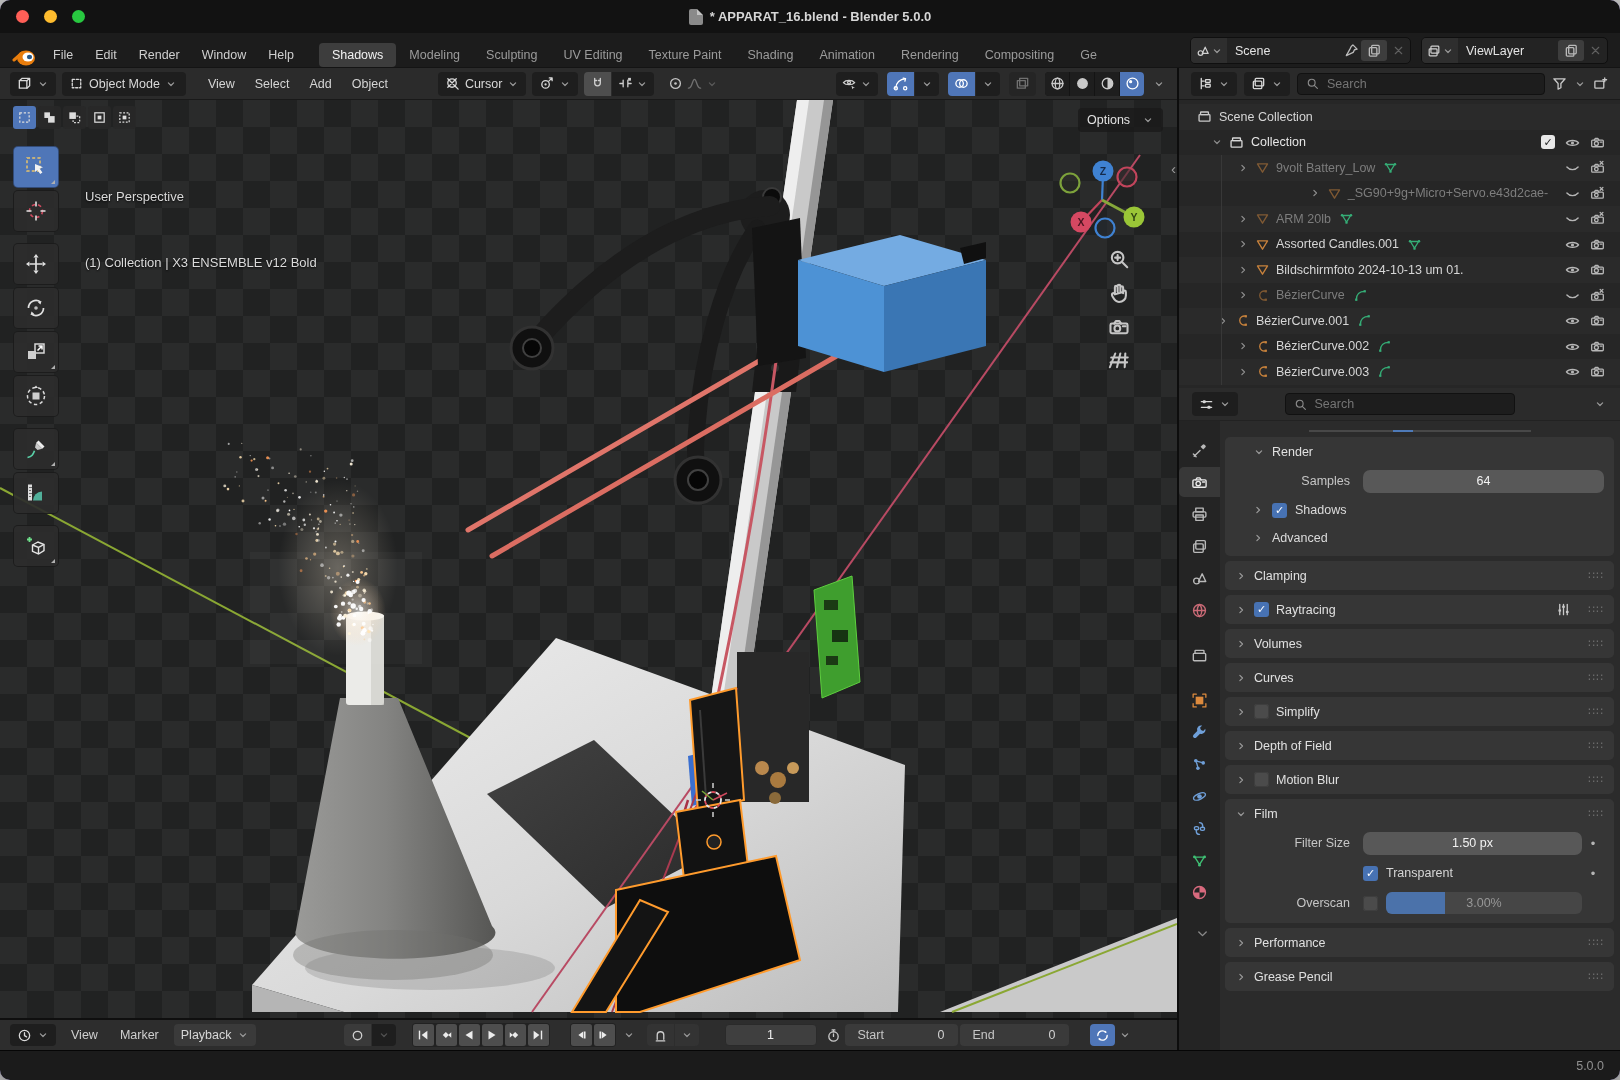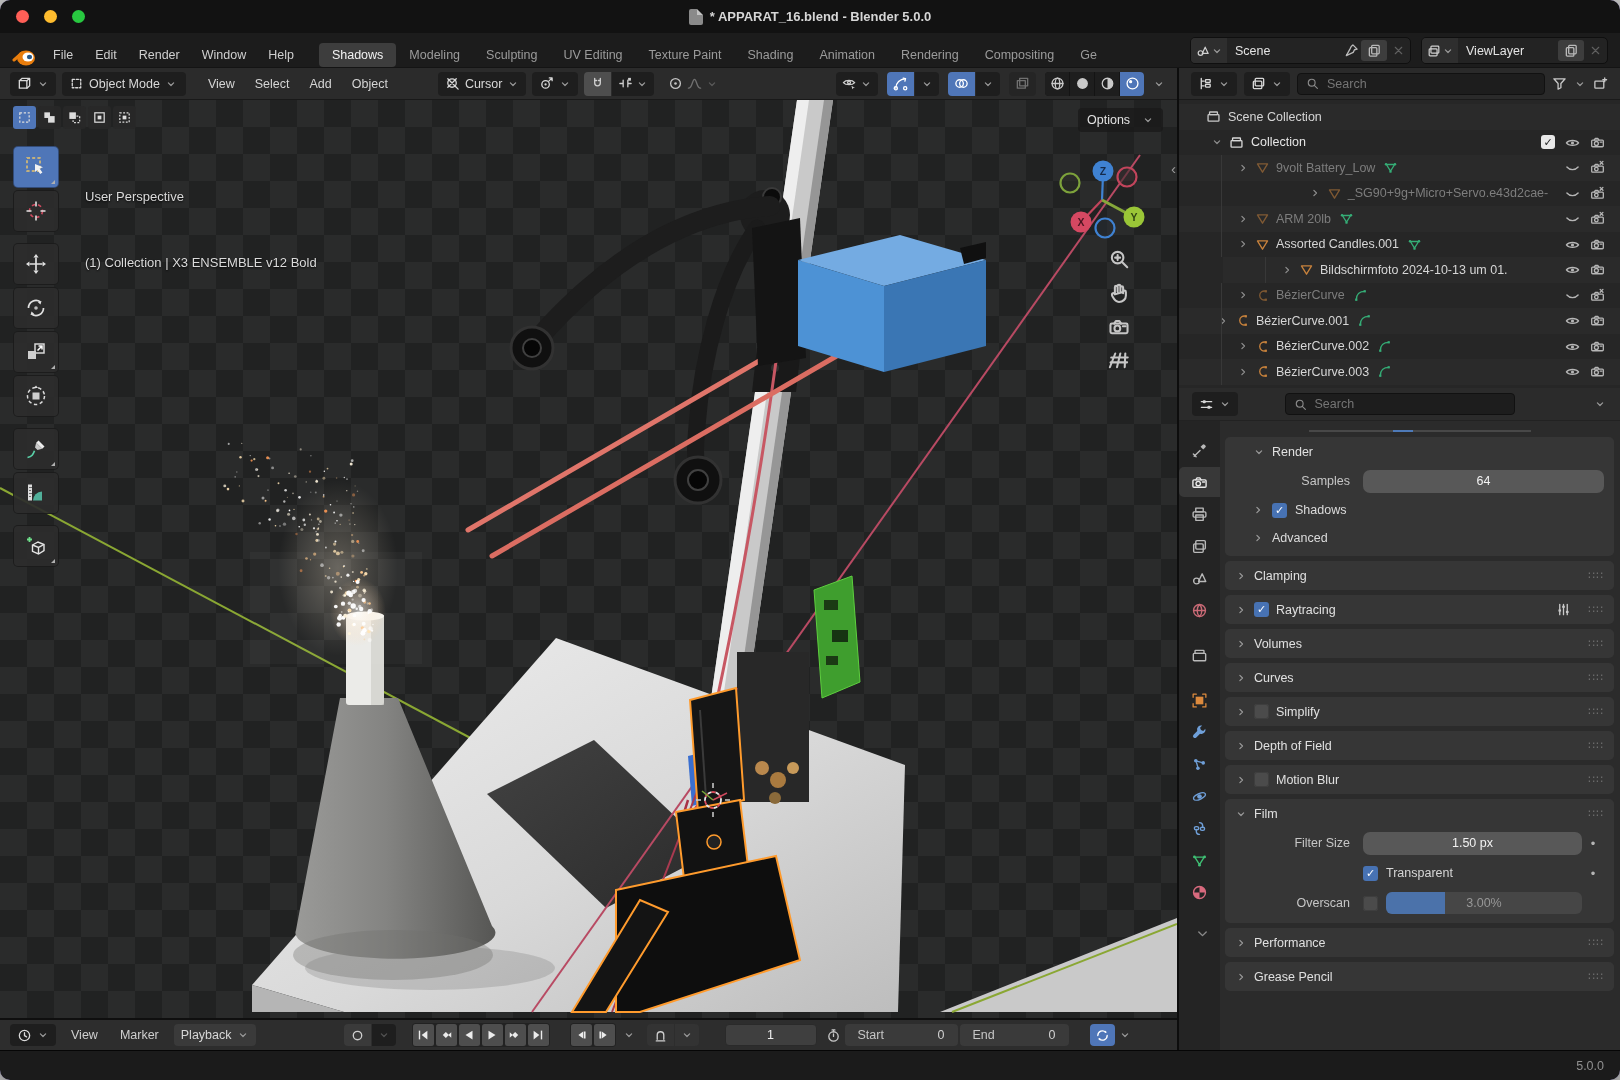--- a/index.html
+++ b/index.html
@@ -1144,21 +1144,21 @@
           </span>
         <span class="ic" style="color:#c9c9c9">
             <svg viewBox="0 0 16 16">
               <rect x="2" y="5.5" width="9.5" height="7.5" rx="0.8"></rect>
               <path d="M12.5 2v4M10.5 4h4"></path>
             </svg>
           </span>
       </div>
 
       <div class="outliner" id="outliner">
-          <div class="ol-row" style="padding-left: 27px; text-align: center;">
+          <div class="ol-row" style="padding-left: 18px; text-align: center;">
             <span class="ic" style="color: rgb(201, 201, 201);">
               <svg viewBox="0 0 16 16">
                 <rect x="2.2" y="6" width="11.6" height="7" rx="0.8"></rect>
                 <rect x="3.8" y="3.2" width="8.4" height="2.8" rx="0.5"></rect>
               </svg>
             </span>
             <span class="ol-label" style="margin-left: 7px;">Scene Collection</span>
           </div>
           <div class="ol-row" style="padding-left: 32px;">
             <span class="ol-chevron chev">
@@ -1325,21 +1325,21 @@
               <span class="ic">
                 <svg viewBox="0 0 16 16">
                   <path d="M4.5 5.5l1.2-1.8h2.6L9.5 5.5"></path>
                   <rect x="1.8" y="5.5" width="12.4" height="7" rx="1"></rect>
                   <circle cx="6.8" cy="9" r="2.1"></circle>
                   <path d="M10.8 7.5h2"></path>
                 </svg>
               </span>
             </div>
           </div>
-          <div class="ol-row" style="padding-left: 58px; margin-left: 44px;">
+          <div class="ol-row" style="padding-left: 58px;">
             <span class="indent-guide"></span>
             <span class="ol-chevron chev">
               <svg viewBox="0 0 16 16">
                 <path d="M6.5 4.5L10 8l-3.5 3.5"></path>
               </svg>
             </span>
             <span class="ic ol-objicon">
               <svg viewBox="0 0 16 16">
                 <path d="M2.6 4.2h10.8L8 13z"></path>
               </svg>

